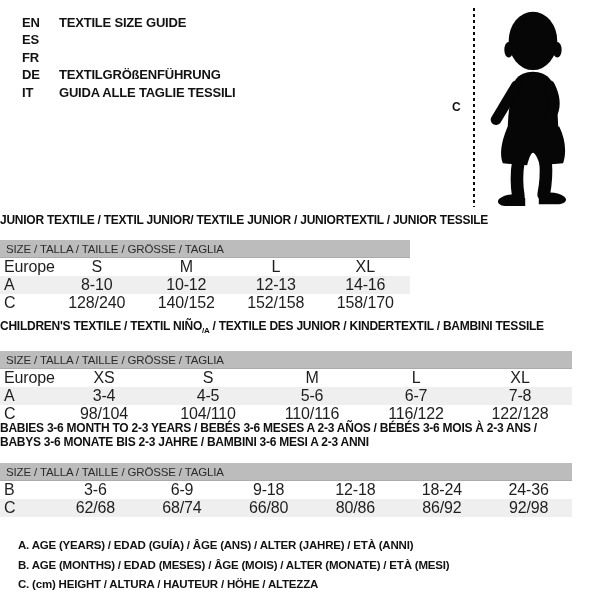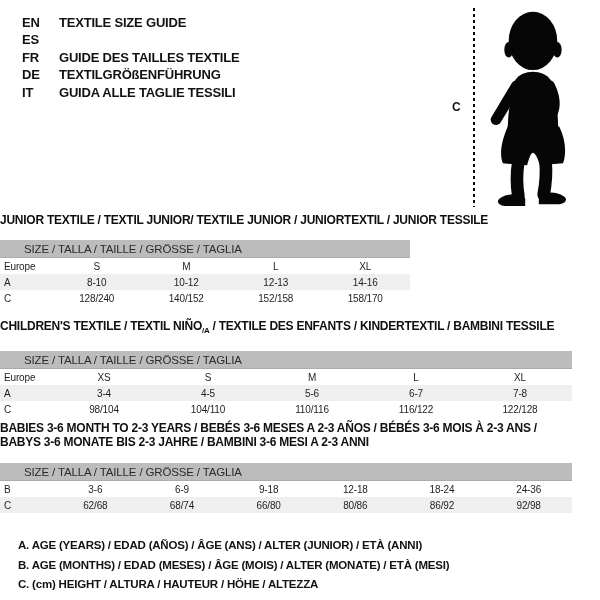--- a/index.html
+++ b/index.html
@@ -36,26 +36,26 @@
 
   
   .section { position: absolute; left: 0; }
   .section-title {
     font-weight: bold; font-size: 12px; line-height: 14px;
     letter-spacing: -0.25px; color: #101010; white-space: nowrap;
   }
   .section-title sub { font-size: 8px; }
   .size-table { border-collapse: collapse; table-layout: fixed; margin-top: 13px; }
   .size-table th, .size-table td {
-    padding: 0; font-weight: normal; font-size: 10px;
+    padding: 0; font-weight: normal; font-size: 16px;
     letter-spacing: -0.15px; color: #1e1e1e;
   }
   .bar-row th {
     background: #bcbcbc; height: 17px; text-align: left;
-    padding-left: 24px; color: #2b2b2b; font-size: 11.5px;
+    padding-left: 6px; color: #2b2b2b; font-size: 11.5px;
     border-bottom: 1px solid #ababab;
   }
   .data-row td { height: 16px; text-align: center; }
   .data-row td.row-label { text-align: left; padding-left: 4px; }
   .data-row.shaded td { background: #efefef; }
   .col-label { width: 52px; }
 
   #section-junior   { top: 213px; width: 410px; }
   #section-children { top: 319px; width: 572px; }
   #section-babies   { top: 421px; width: 572px; }
@@ -75,21 +75,20 @@
 <div class="lang-list">
   <div class="lang-row">
     <span class="lang-code">EN</span>
     <span class="lang-label">TEXTILE SIZE GUIDE</span>
   </div>
   <div class="lang-row">
     <span class="lang-code">ES</span>
   </div>
   <div class="lang-row">
     <span class="lang-code">FR</span>
-    <span class="lang-label">GUIDE DES TAILLES TEXTILE</span>
   </div>
   <div class="lang-row">
     <span class="lang-code">DE</span>
     <span class="lang-label">TEXTILGRÖßENFÜHRUNG</span>
   </div>
   <div class="lang-row">
     <span class="lang-code">IT</span>
     <span class="lang-label">GUIDA ALLE TAGLIE TESSILI</span>
   </div>
 </div>
@@ -148,21 +147,21 @@
       <td>128/240</td>
       <td>140/152</td>
       <td>152/158</td>
       <td>158/170</td>
     </tr>
   </tbody>
     </table>
 </div>
 
 <div class="section" id="section-children">
-  <div class="section-title"><span>CHILDREN'S TEXTILE / TEXTIL NIÑO</span><sub>/A</sub><span> / TEXTILE DES ENFANTS / KINDERTEXTIL / BAMBINI TESSILE</span></div>
+  <div class="section-title"><span>CHILDREN'S TEXTILE / TEXTIL NIÑO</span><sub>/A</sub><span> / TEXTILE DES JUNIOR / KINDERTEXTIL / BAMBINI TESSILE</span></div>
   <table class="size-table">
     <colgroup>
         <col class="col-label">
         <col>
         <col>
         <col>
         <col>
         <col>
       </colgroup>
     <tbody>
@@ -232,16 +231,16 @@
       <td>66/80</td>
       <td>80/86</td>
       <td>86/92</td>
       <td>92/98</td>
     </tr>
   </tbody>
     </table>
 </div>
 
 <div class="footnotes">
-  <div>A. AGE (YEARS) / EDAD (AÑOS) / ÂGE (ANS) / ALTER (JUNIOR) / ETÀ (ANNI)</div>
+  <div>A. AGE (YEARS) / EDAD (GUÍA) / ÂGE (ANS) / ALTER (JAHRE) / ETÀ (ANNI)</div>
   <div>B. AGE (MONTHS) / EDAD (MESES) / ÂGE (MOIS) / ALTER (MONATE) / ETÀ (MESI)</div>
   <div>C. (cm) HEIGHT / ALTURA / HAUTEUR / HÖHE / ALTEZZA</div>
 </div>
 
 </body></html>

